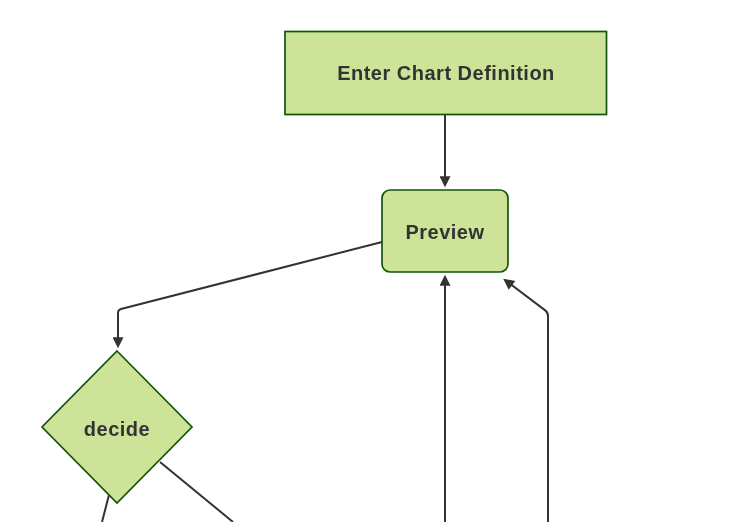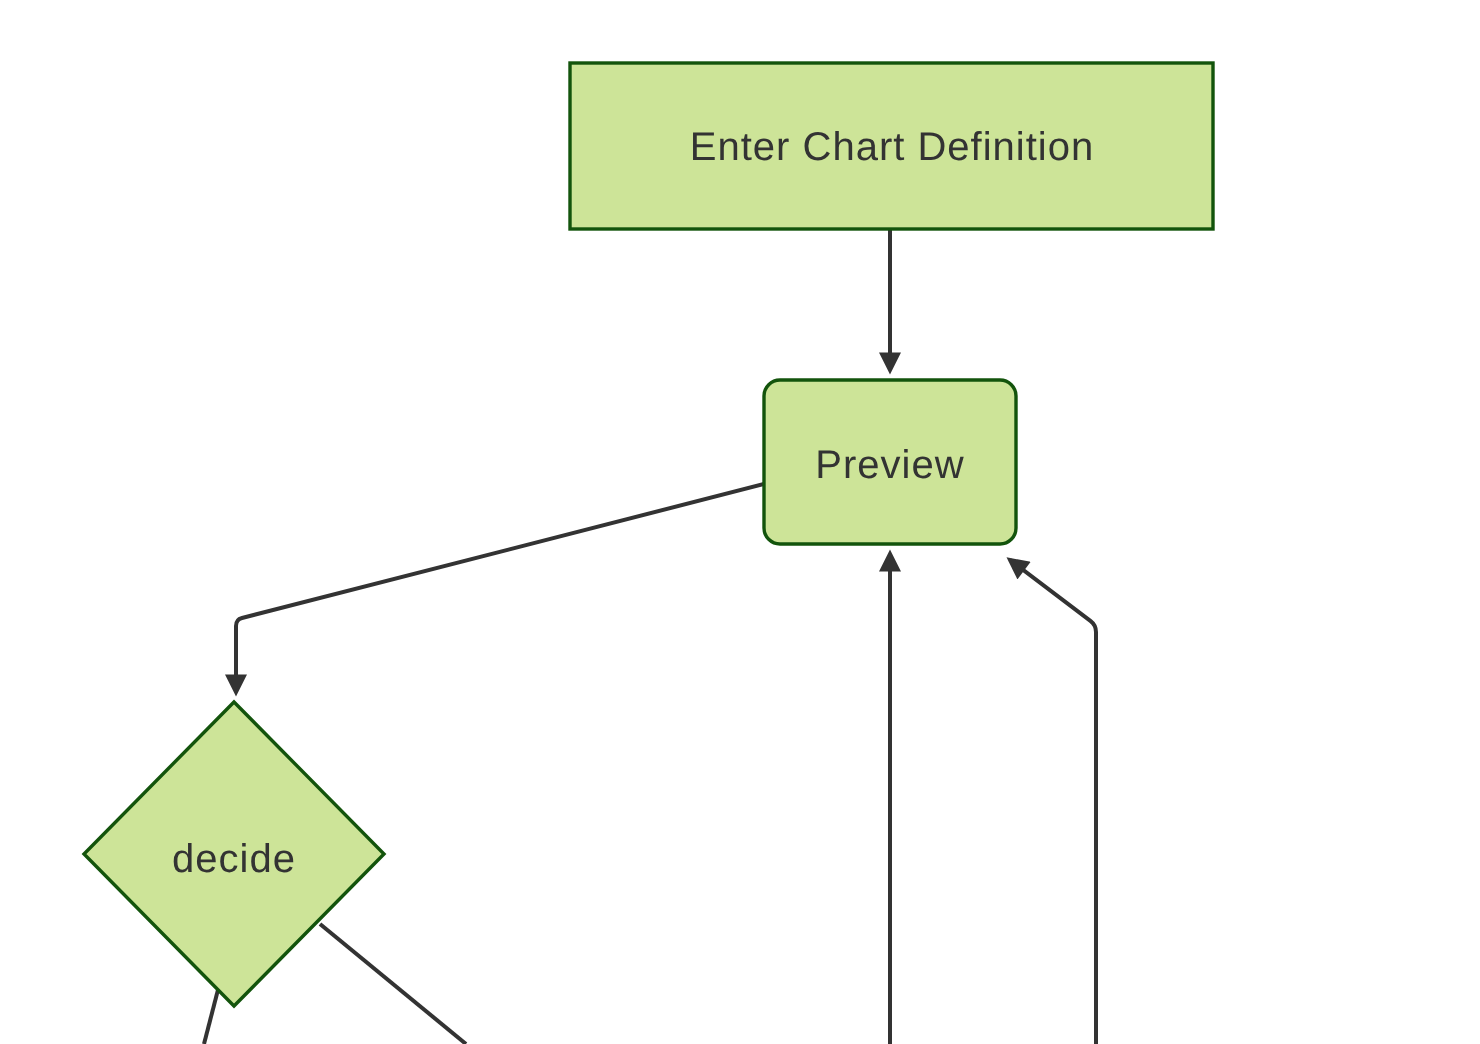--- a/index.html
+++ b/index.html
@@ -8,20 +8,21 @@
     width: 740px;
     height: 522px;
     background: var(--color-background, #ffffff);
     overflow: hidden;
     font-family: "Liberation Sans", sans-serif;
   }
   .canvas {
     position: relative;
     width: 740px;
     height: 501px;
+    font-weight: bold;
   }
   svg { display: block; }
   .node-shape {
     fill: var(--color-node_fill, #cde498);
     stroke: var(--color-node_border, #13540c);
     stroke-width: 1.7;
   }
   .edge-path {
     fill: none;
     stroke: var(--color-edge, #333333);

